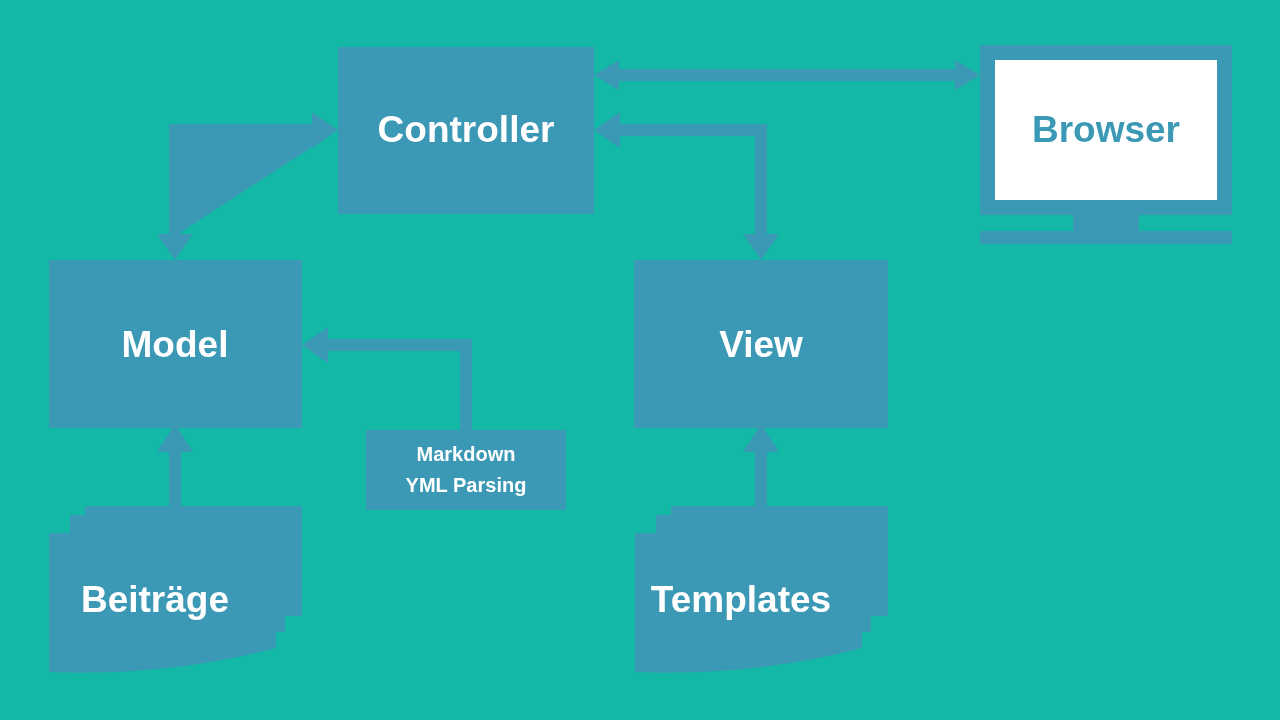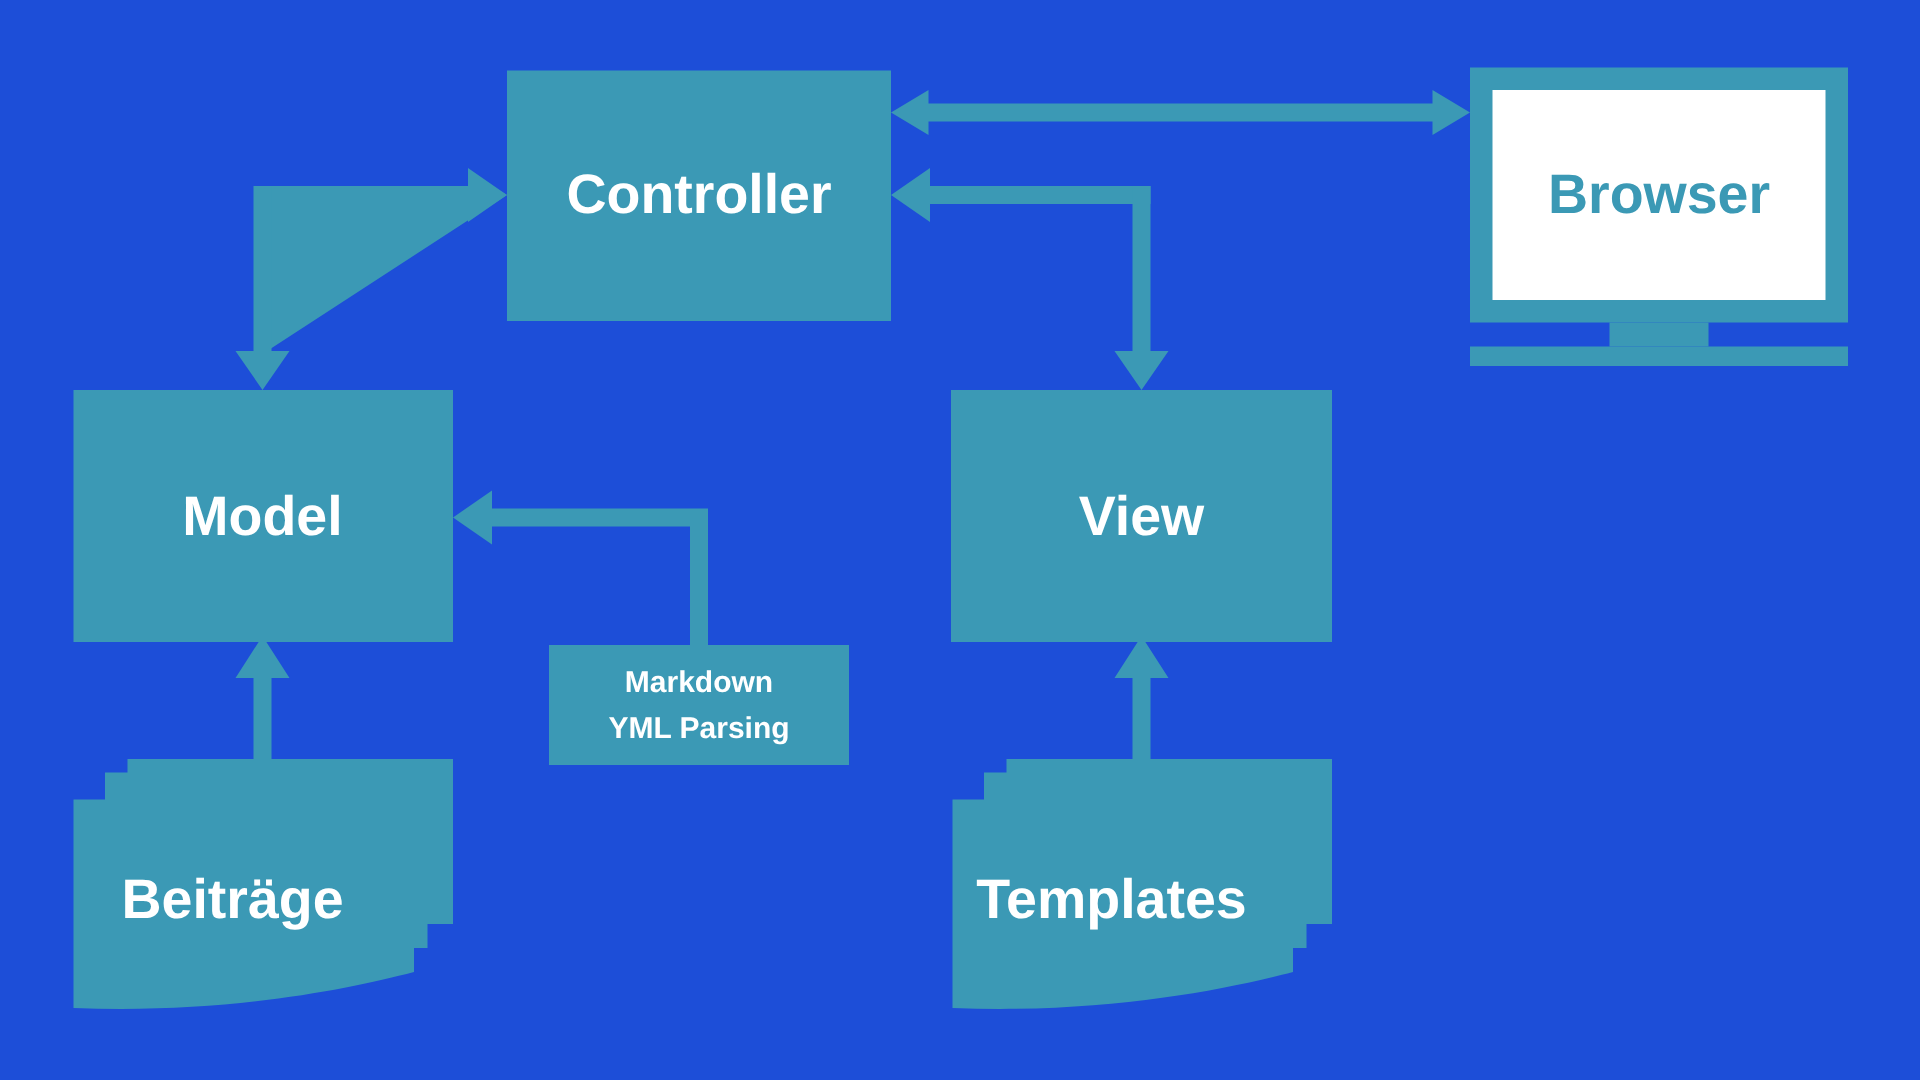--- a/index.html
+++ b/index.html
@@ -10,21 +10,21 @@
   body {
     width: 1280px;
     height: 720px;
     overflow: hidden;
     font-family: "Liberation Sans", sans-serif;
   }
   #diagram-root {
     position: relative;
     width: 1280px;
     height: 720px;
-    background: #1d4ed8;
+    background: #14b8a6;
   }
   svg#mvc-svg {
     display: block;
     width: 1280px;
     height: 720px;
   }
   .node-label {
     font-family: "Liberation Sans", sans-serif;
     font-weight: bold;
     fill: #ffffff;

